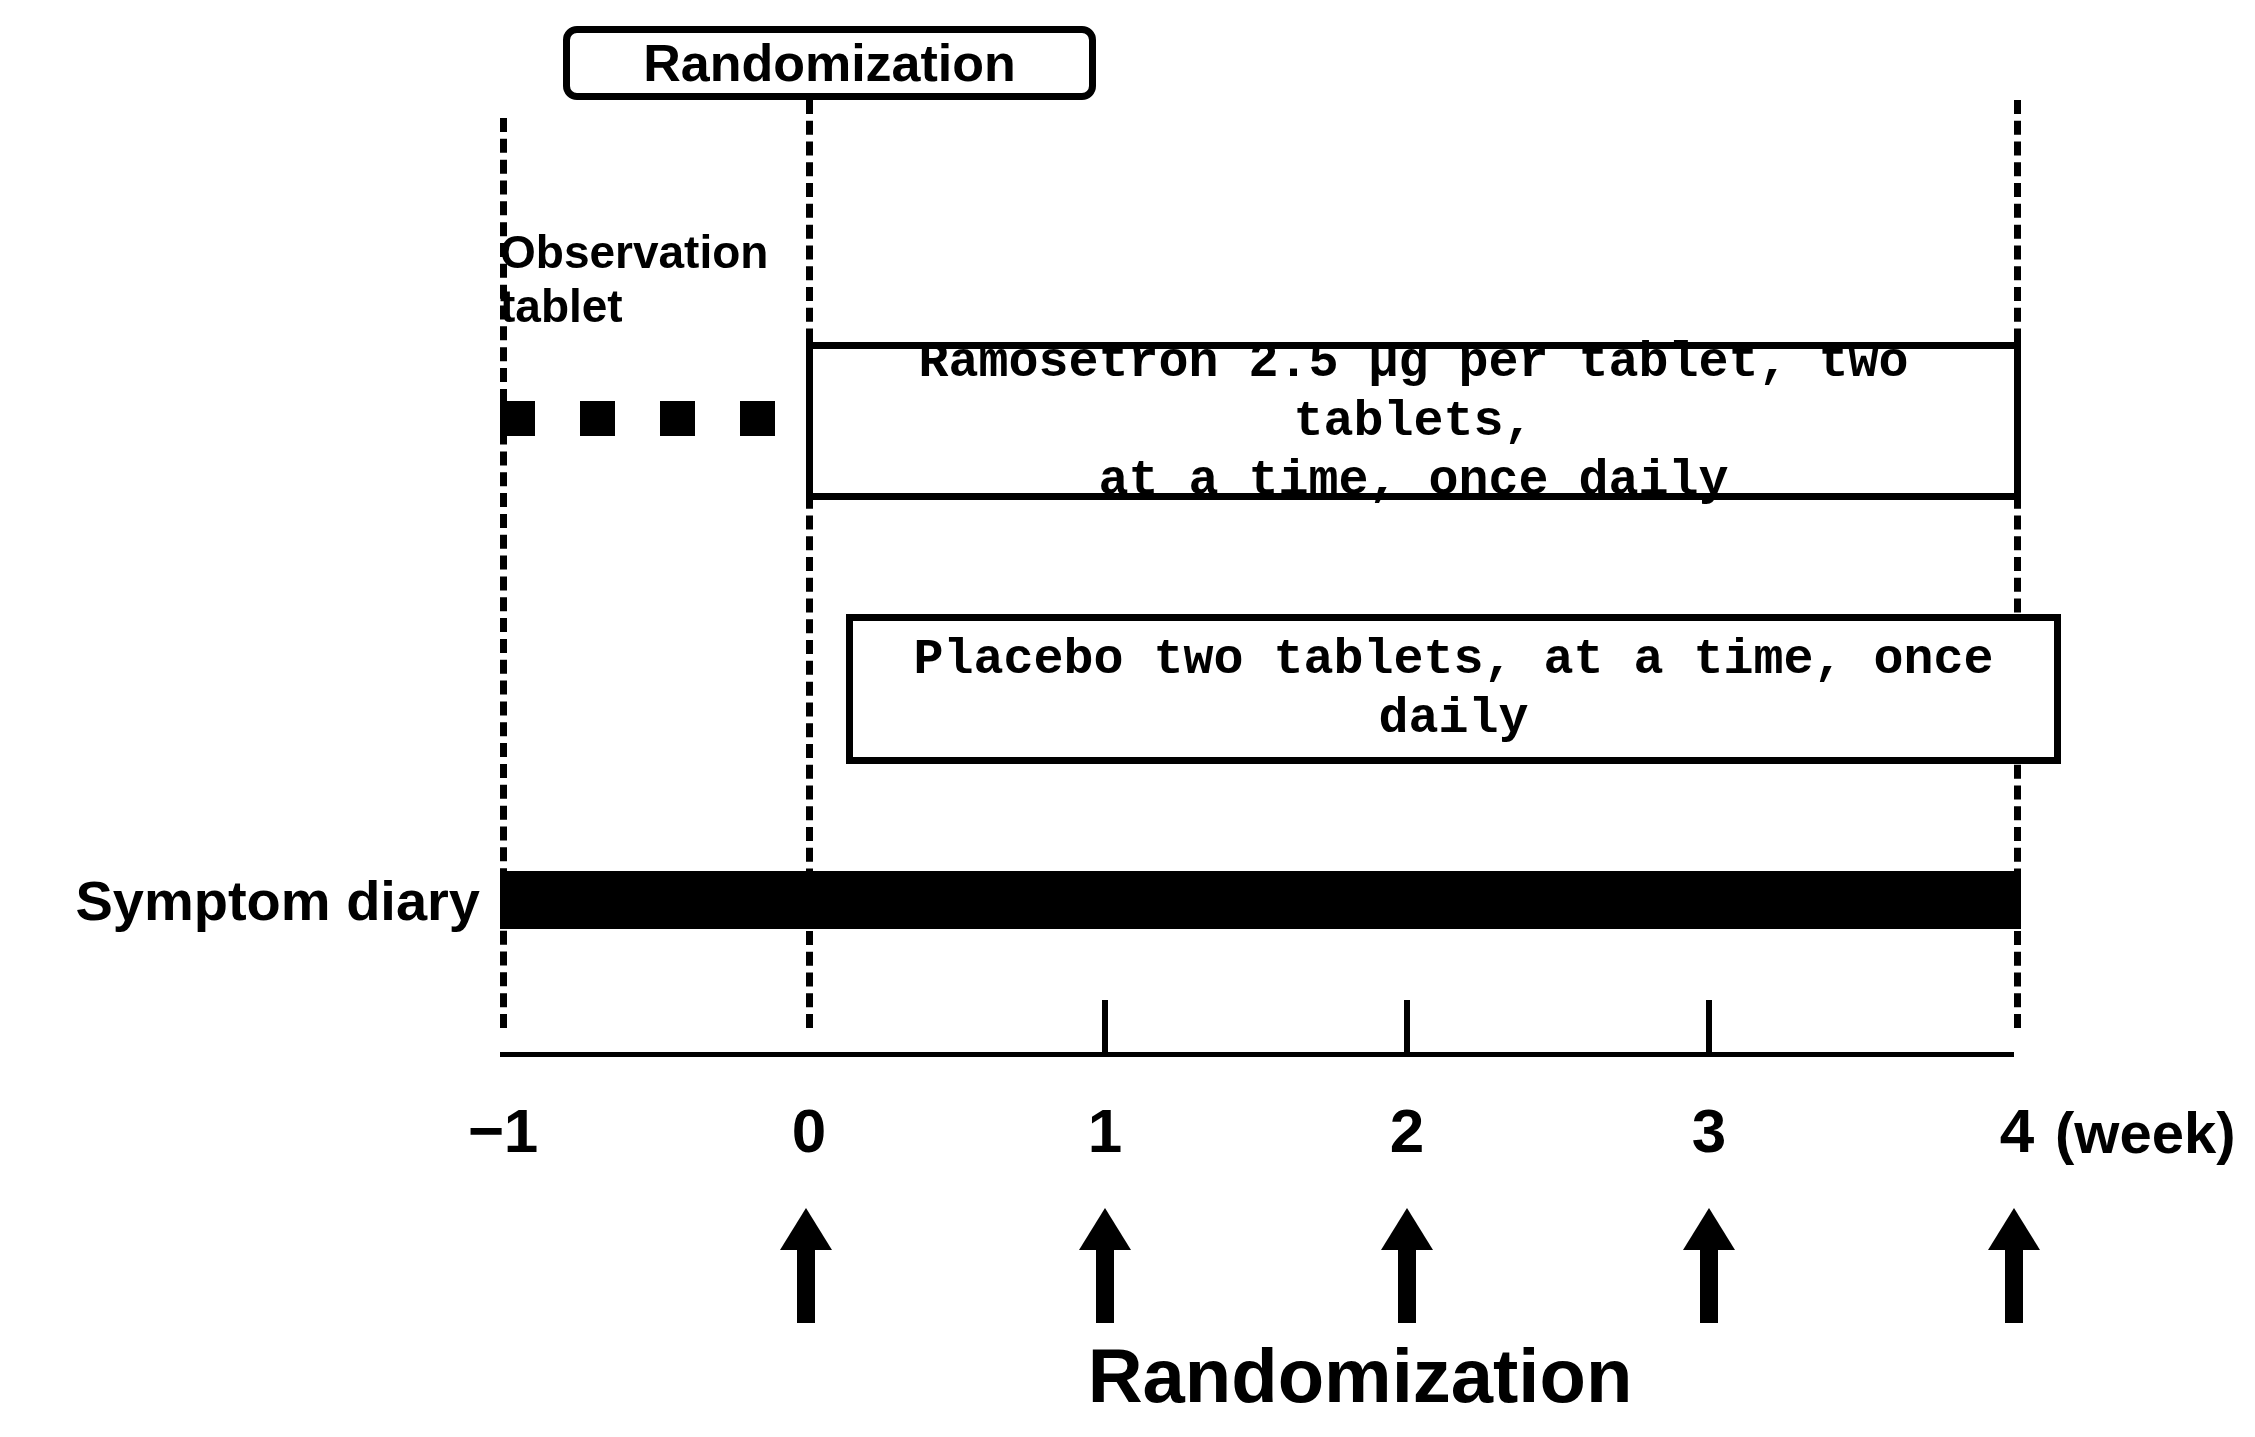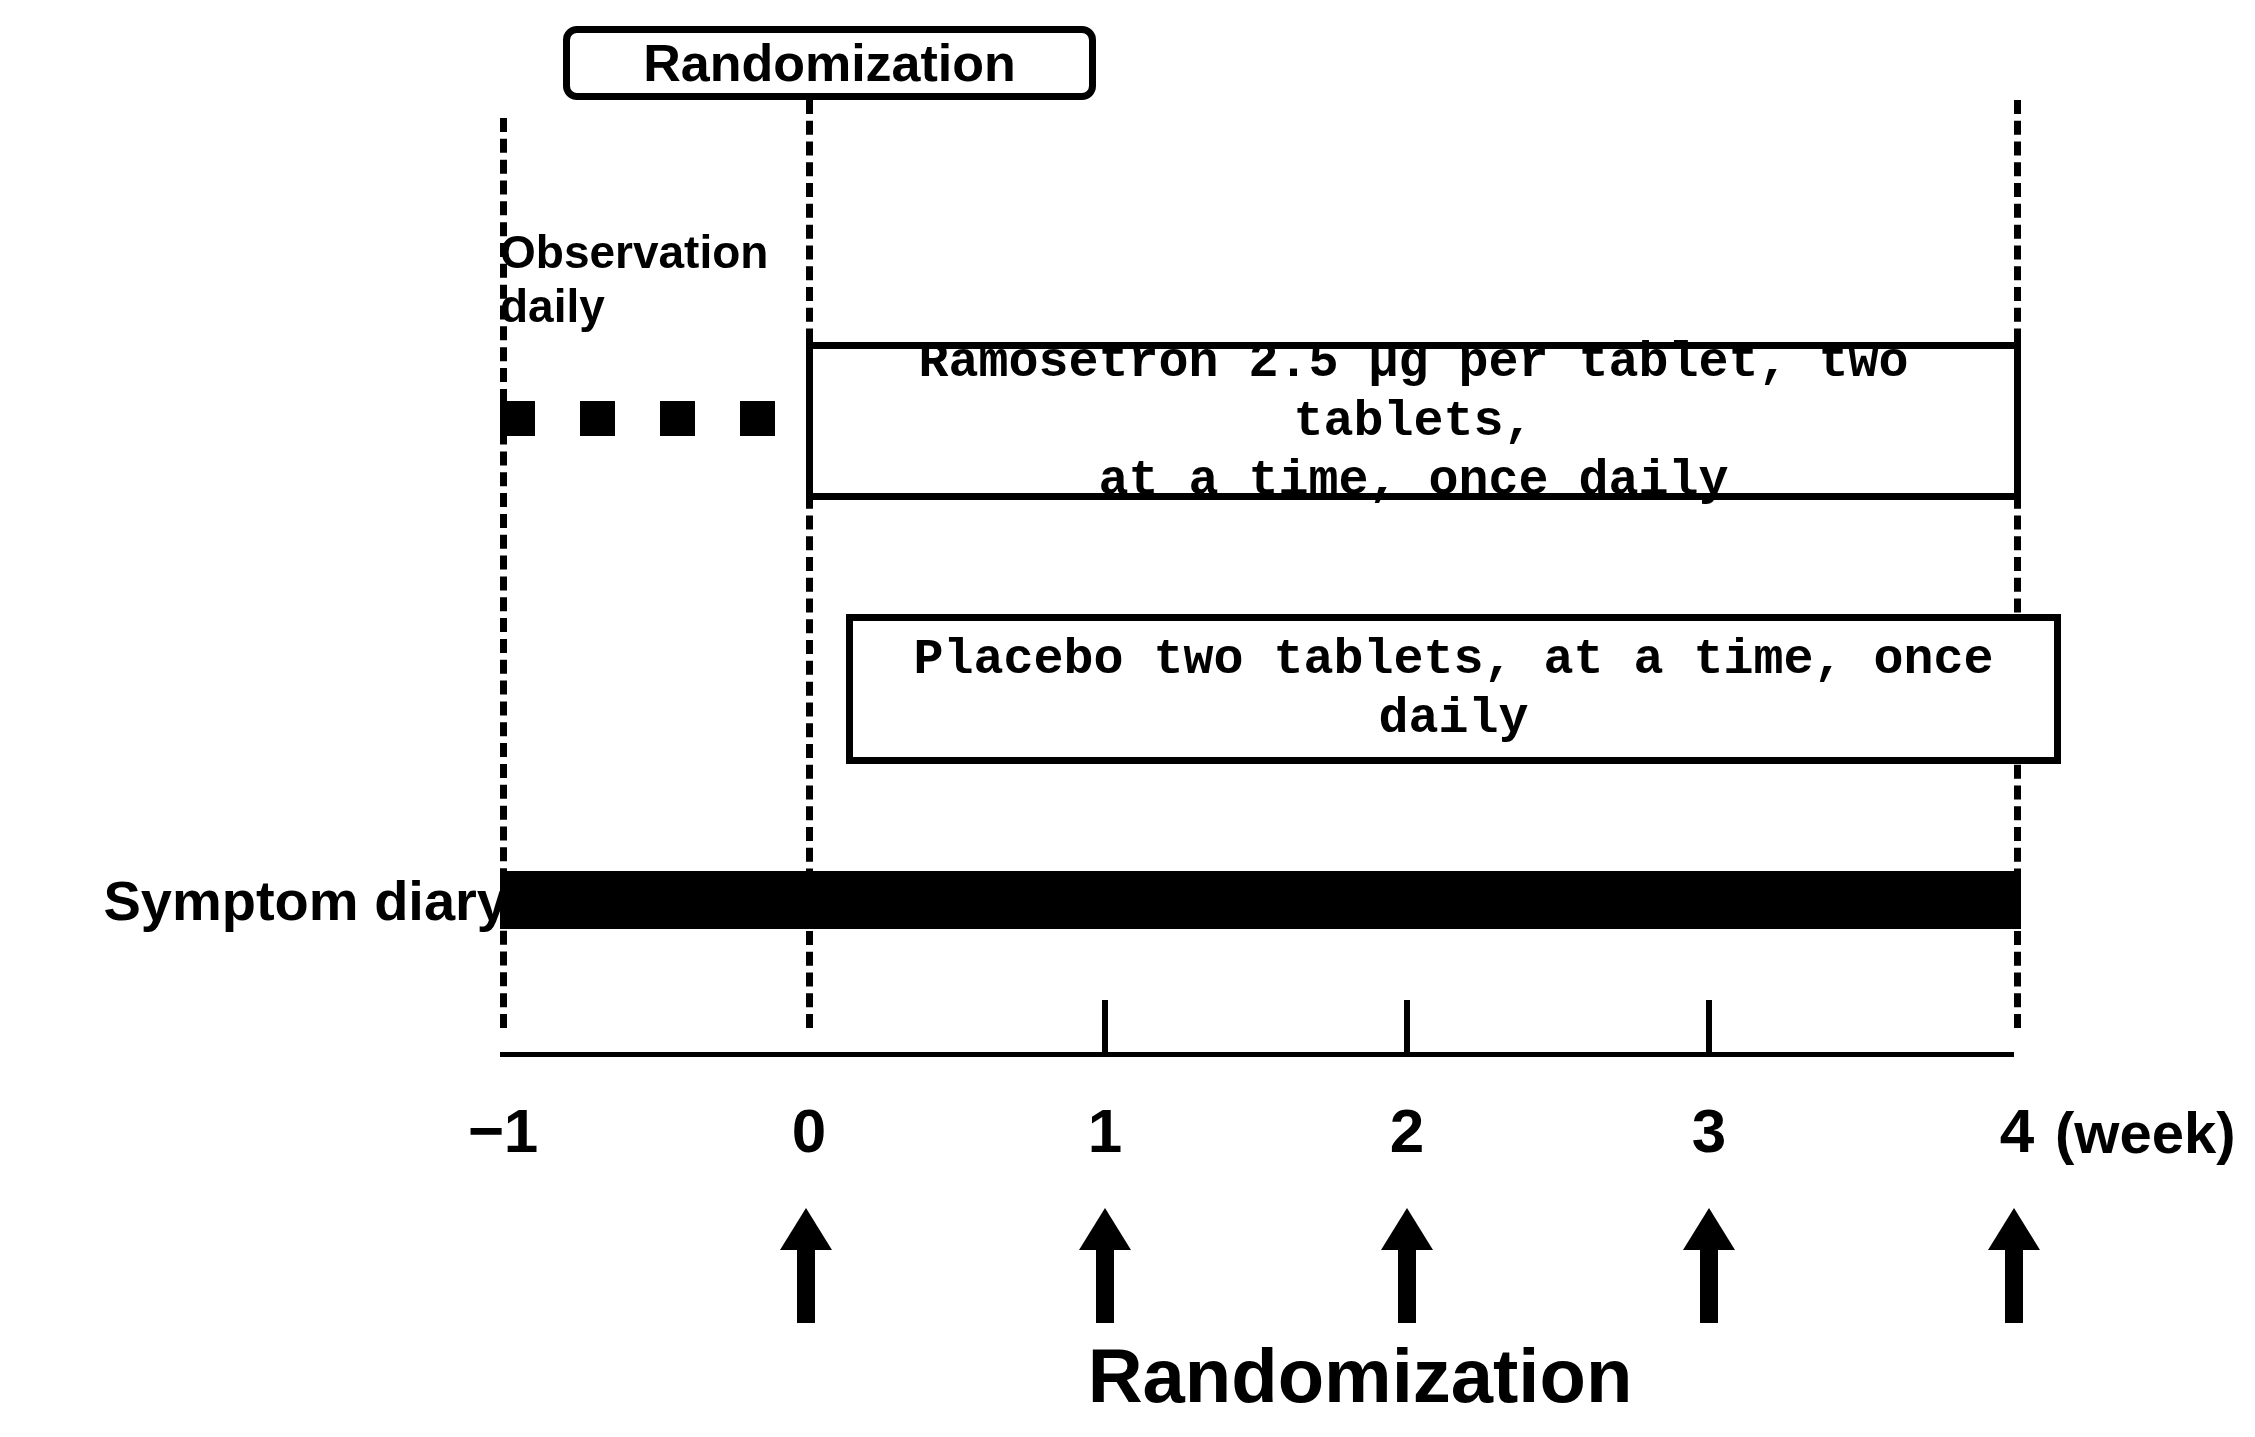--- a/index.html
+++ b/index.html
@@ -85,21 +85,20 @@
   .diary-bar {
     position: absolute;
     background: #000000;
   }
   .diary-label {
     position: absolute;
     font-size: 56px;
     font-weight: bold;
     white-space: nowrap;
     text-align: right;
-    padding-left: 28px;
   }
 
   
   .axis-line {
     position: absolute;
     background: #000000;
   }
   .tick {
     position: absolute;
     background: #000000;
@@ -160,21 +159,21 @@
   <div class="vline" style="left:500px; top:118px; height:910px;"></div>
   <div class="vline" style="left:806px; top:100px; height:928px;"></div>
   <div class="vline" style="left:2014px; top:100px; height:928px;"></div>
 
   <div class="rand-box" style="left:563px; top:26px; width:533px; height:74px;">
     <span class="lbl">Randomization</span>
   </div>
 
   <div class="obs-label" style="left:500px; top:225px; width:306px;">
     <div>Observation</div>
-    <div>daily</div>
+    <div>tablet</div>
   </div>
 
   <div class="dash-square" style="left:500px; top:401px; width:35px; height:35px;"></div>
   <div class="dash-square" style="left:580px; top:401px; width:35px; height:35px;"></div>
   <div class="dash-square" style="left:660px; top:401px; width:35px; height:35px;"></div>
   <div class="dash-square" style="left:740px; top:401px; width:35px; height:35px;"></div>
 
   <div class="arm-box" style="left:806px; top:342px; width:1215px; height:158px;">
     <div class="txt">
       <div>Ramosetron 2.5 μg per tablet, two tablets,</div>

